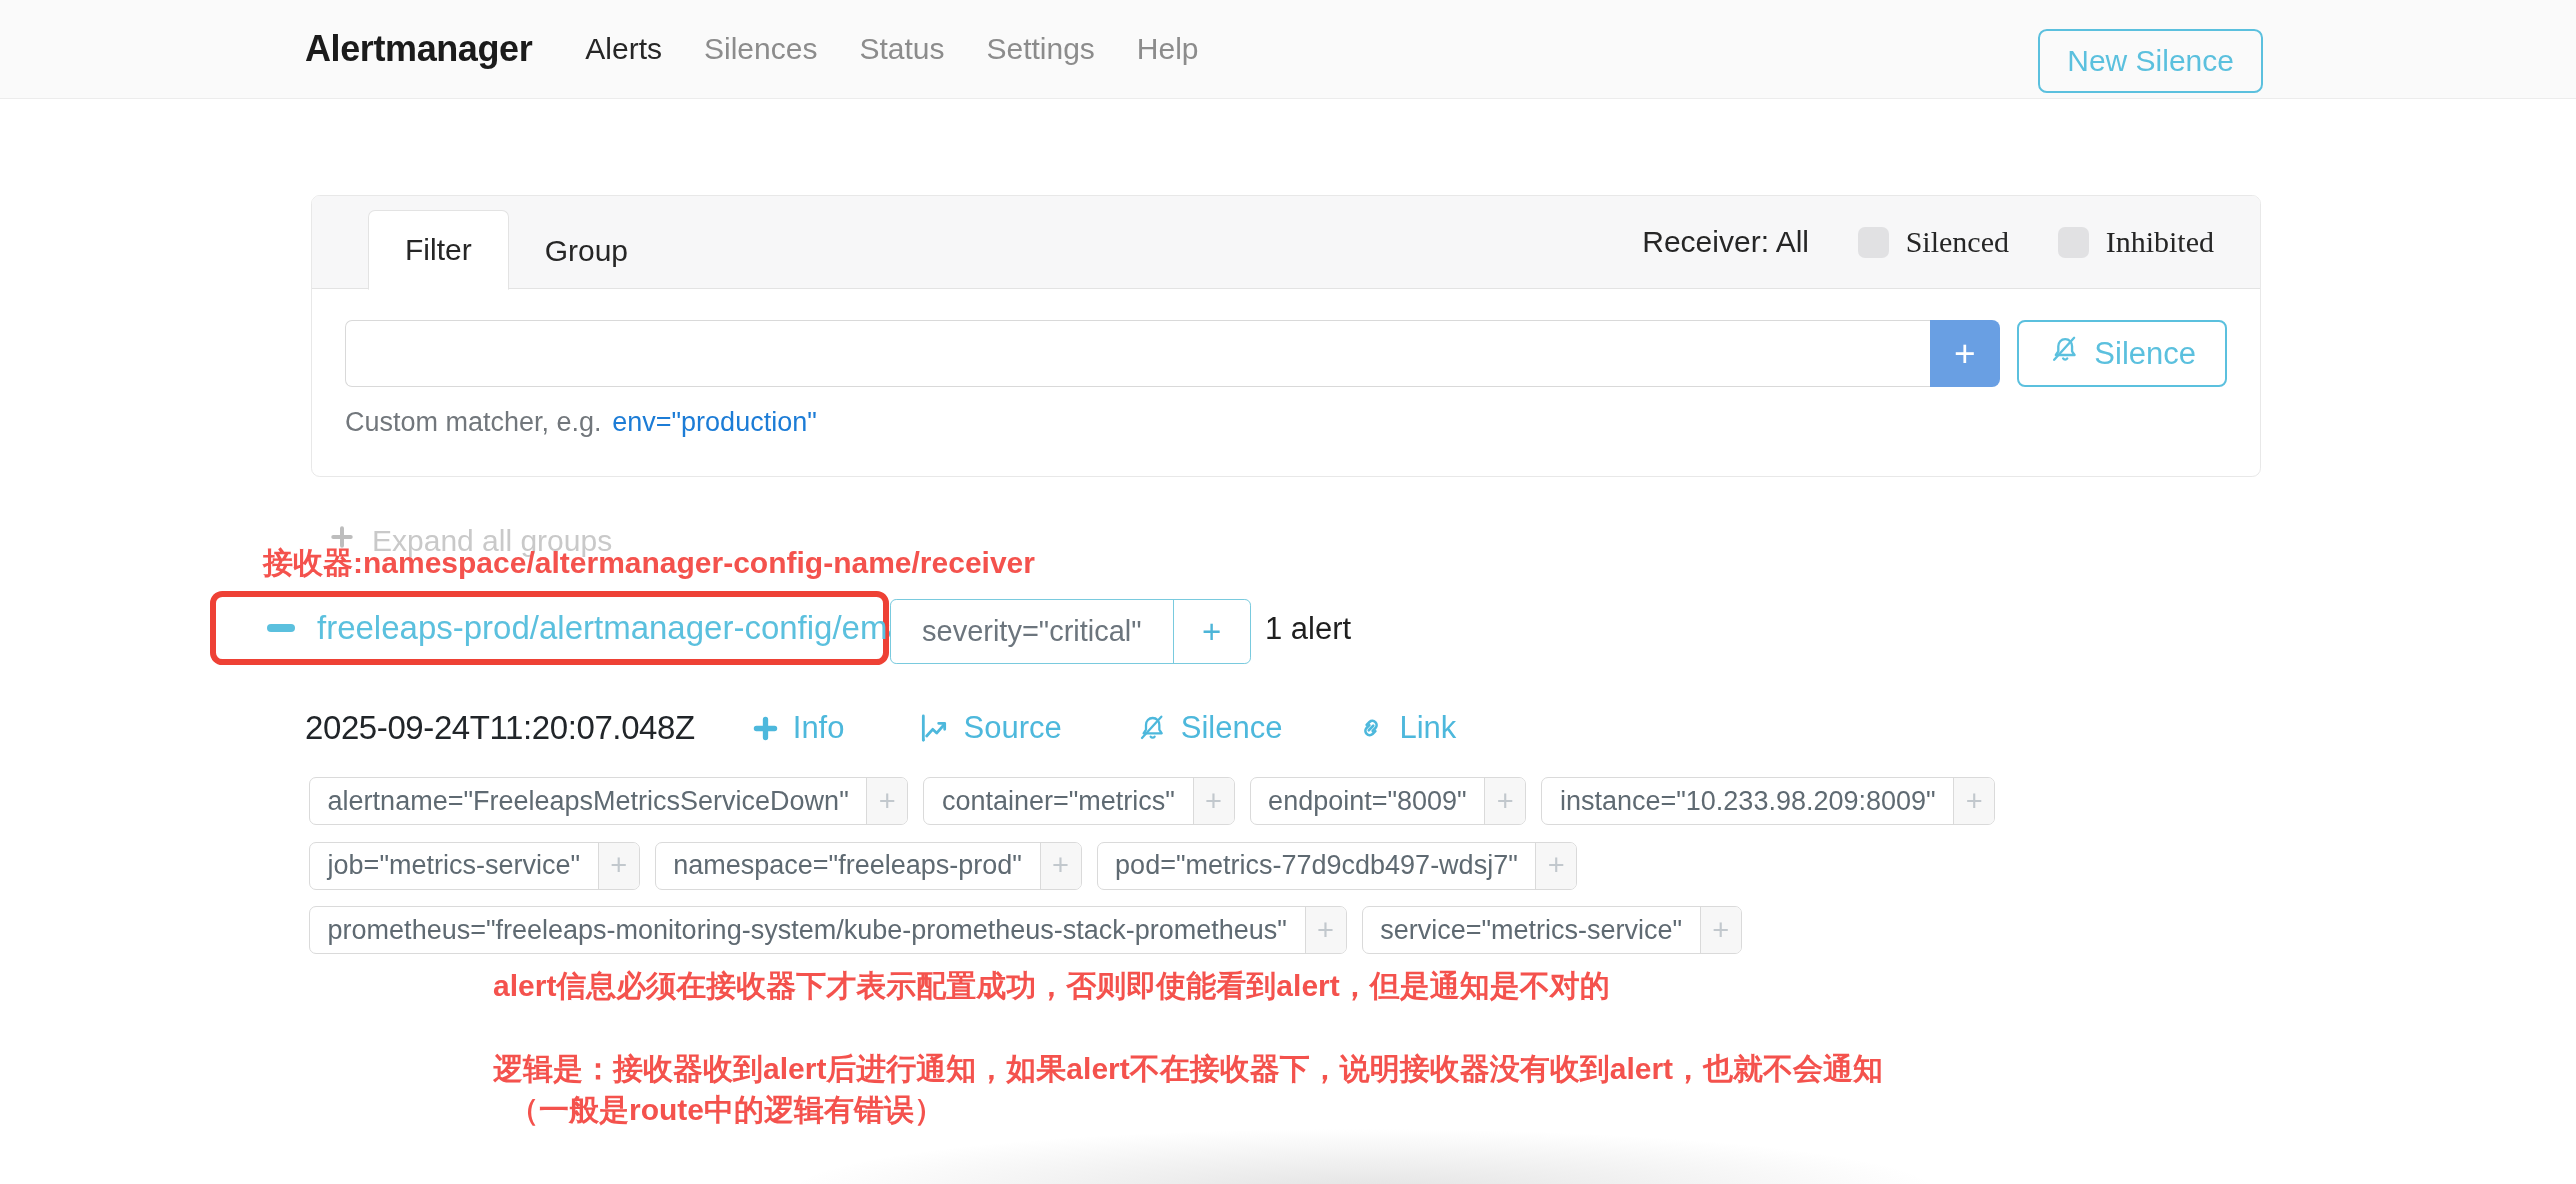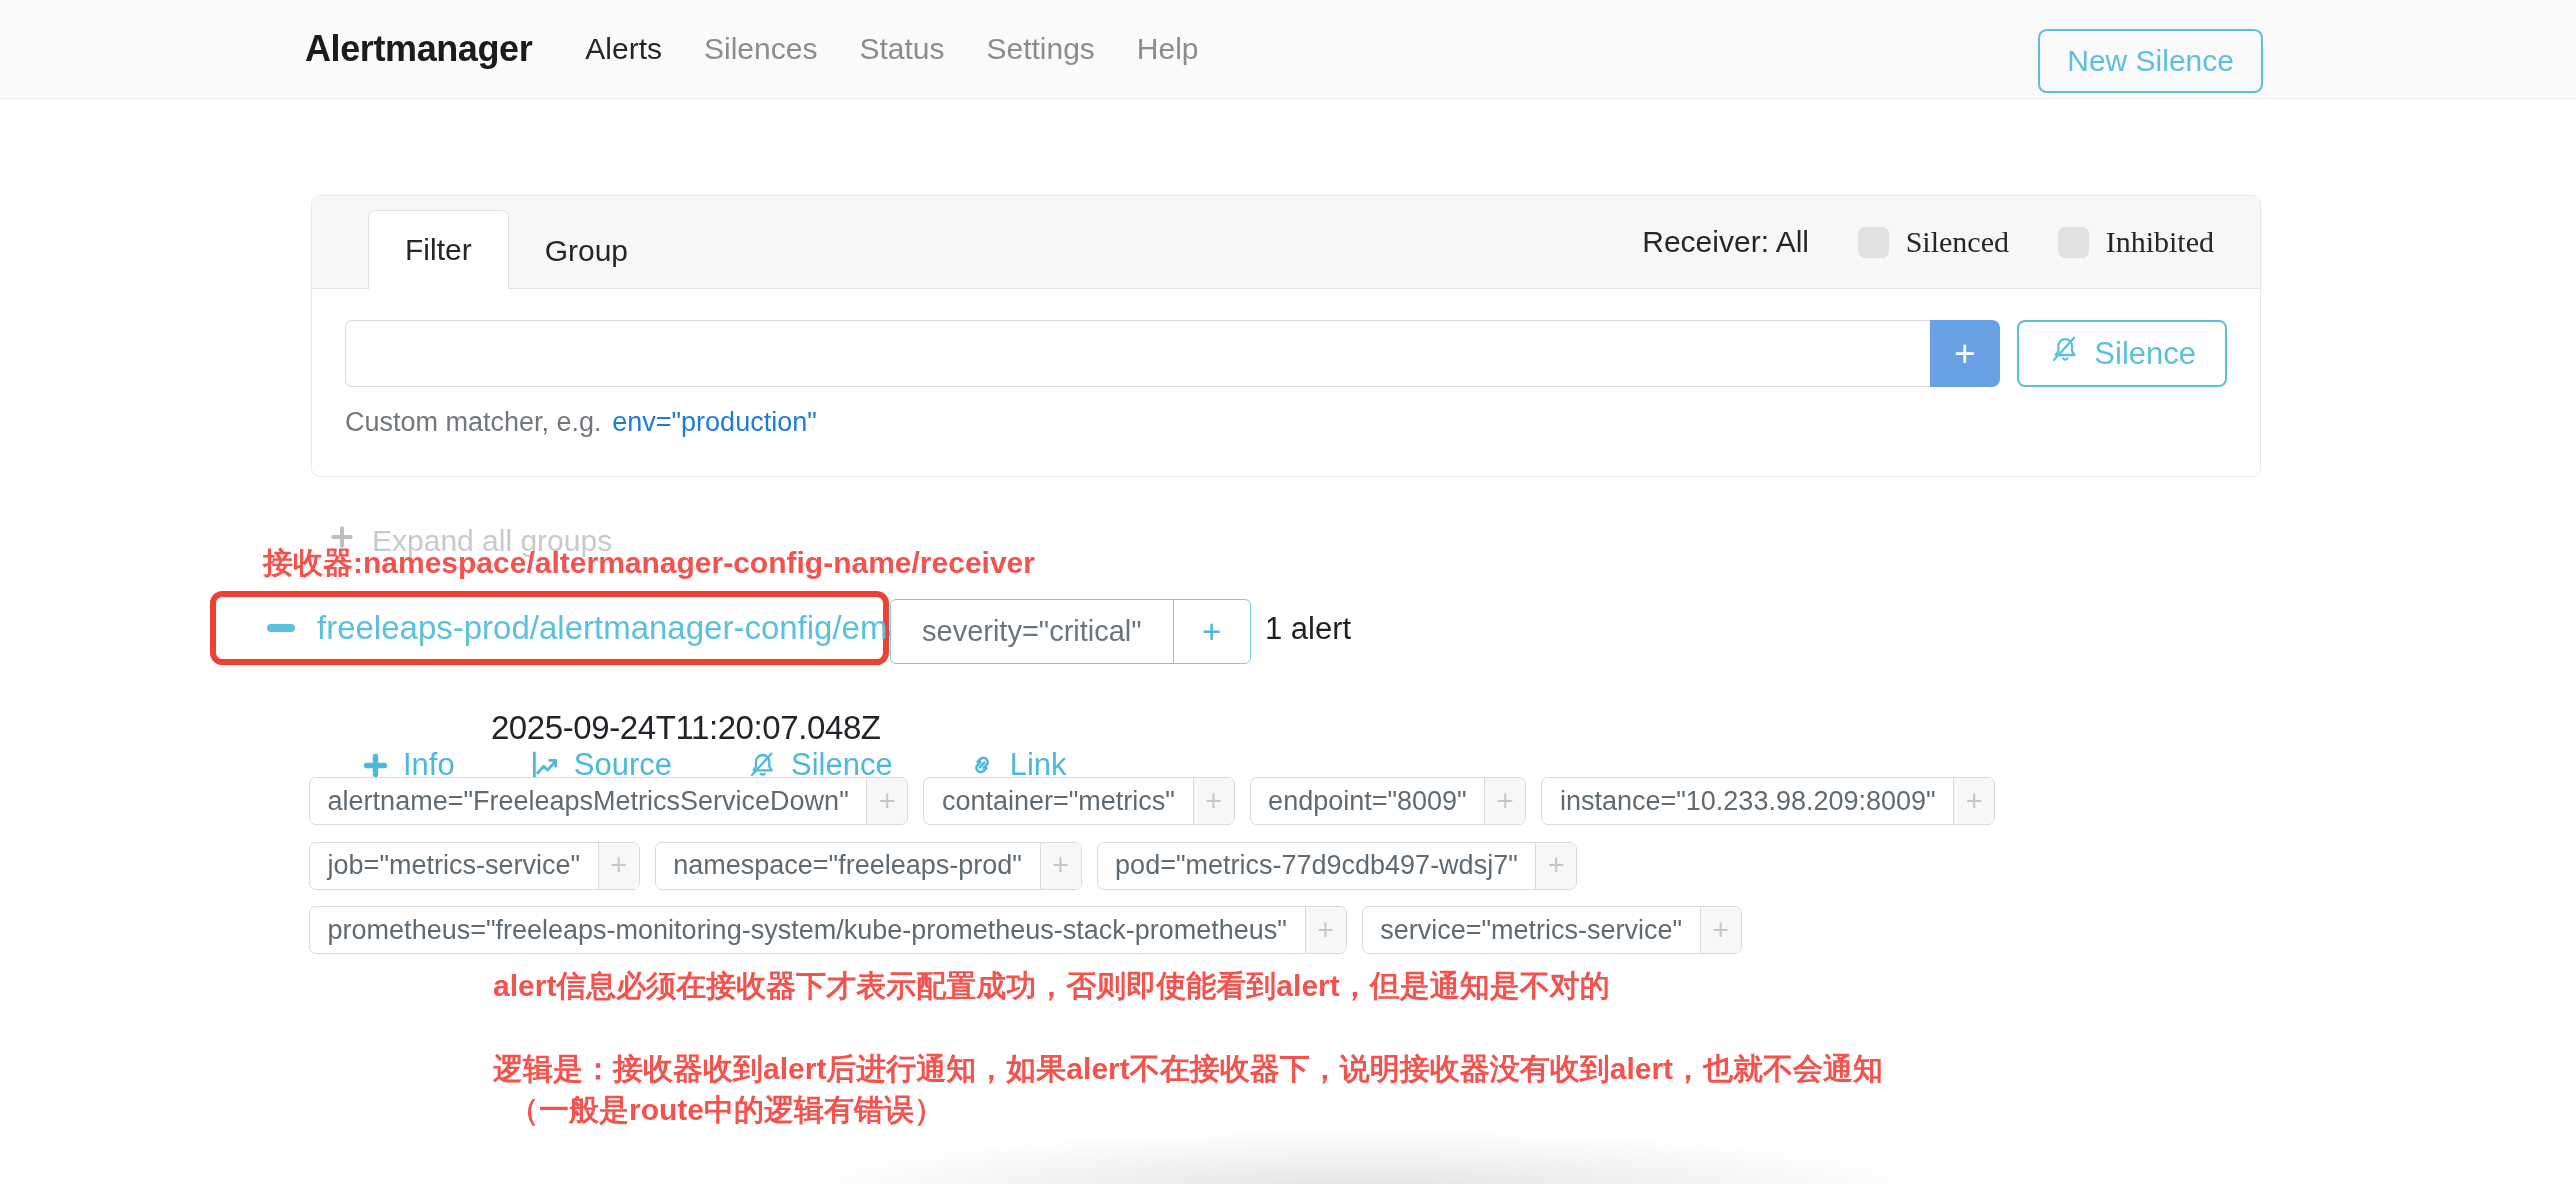--- a/index.html
+++ b/index.html
@@ -96,21 +96,21 @@
     display: flex; align-items: stretch;
     border: 1.8px solid #79cade; border-radius: 6.2px; box-sizing: border-box; background: #fff;
   }
   .group-matcher-text { display: flex; align-items: center; padding: 0 31px; font-size: 29px; color: #6c757d; }
   .group-matcher-plus {
     width: 76px; border-left: 1.8px solid #79cade; display: flex; align-items: center; justify-content: center;
     color: #4db5d8; font-size: 33px; cursor: pointer;
   }
   .alert-count { position: absolute; left: 1265px; top: 611px; font-size: 31px; color: #1f1f1f; }
   
-  .alert-header { position: absolute; left: 305px; top: 709px; display: flex; align-items: center; flex-direction: column; }
+  .alert-header { position: absolute; left: 305px; top: 709px; display: flex; align-items: center; }
   .timestamp { font-size: 33px; color: #212529; letter-spacing: -0.4px; }
   .actions { display: flex; align-items: center; margin-left: 56px; gap: 74px; }
   .action-link { display: flex; align-items: center; gap: 13px; color: #4db8dc; font-size: 31px; cursor: pointer; }
   .action-link svg { display: block; }
   
   .labels-wrap {
     position: absolute; left: 309px; top: 777px; width: 1804px;
     display: flex; flex-wrap: wrap; gap: 16.7px 15px;
   }
   .tag {

